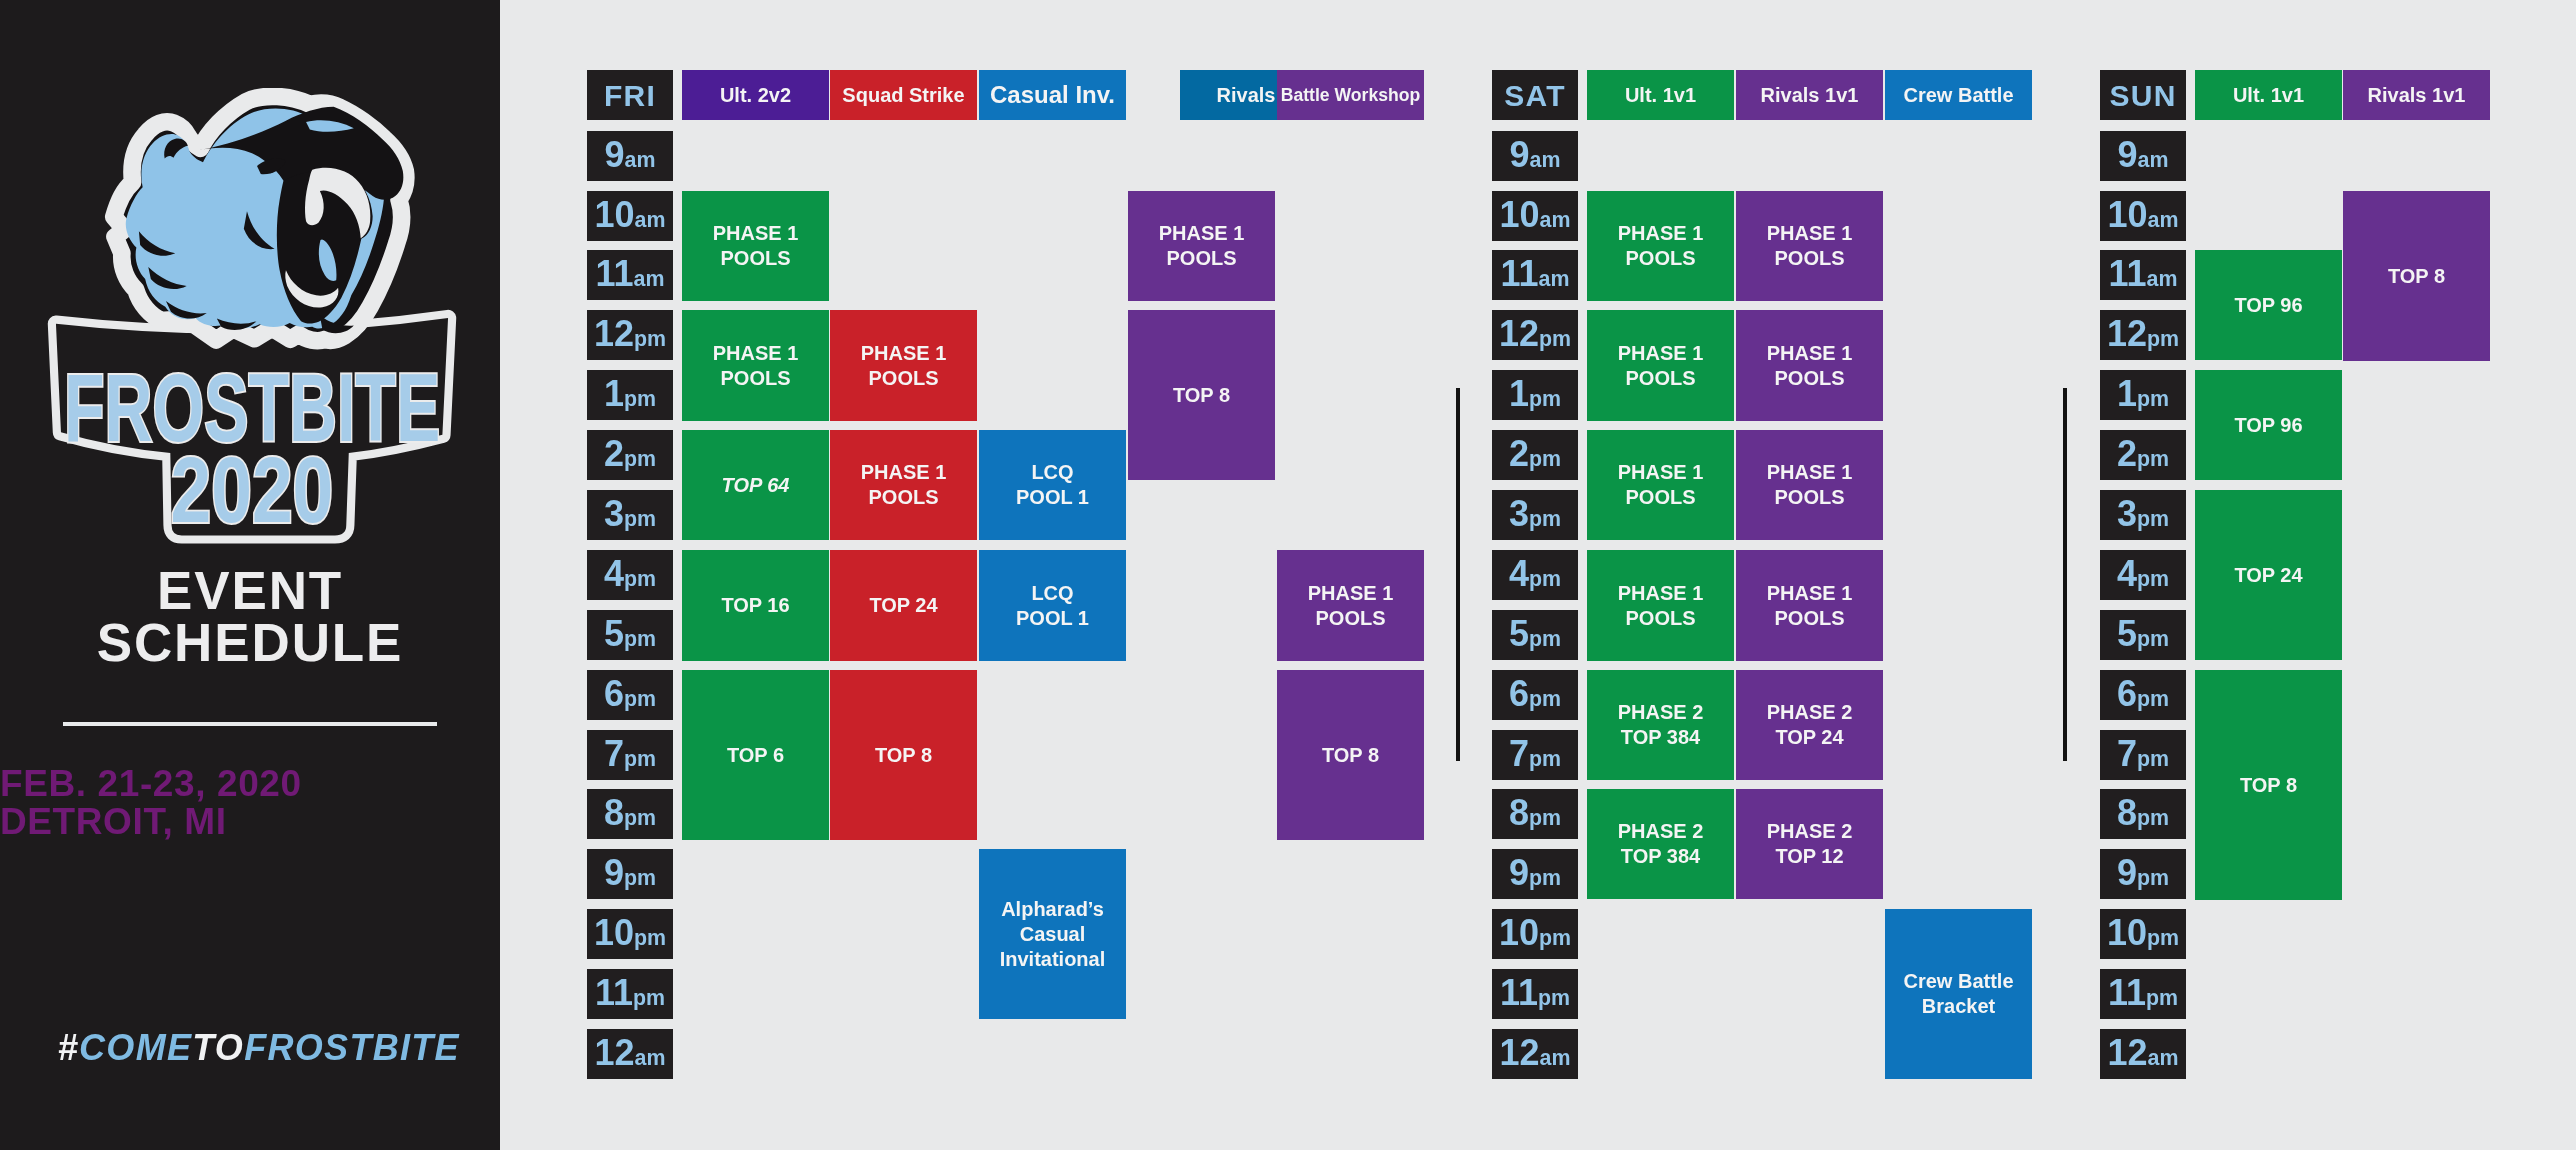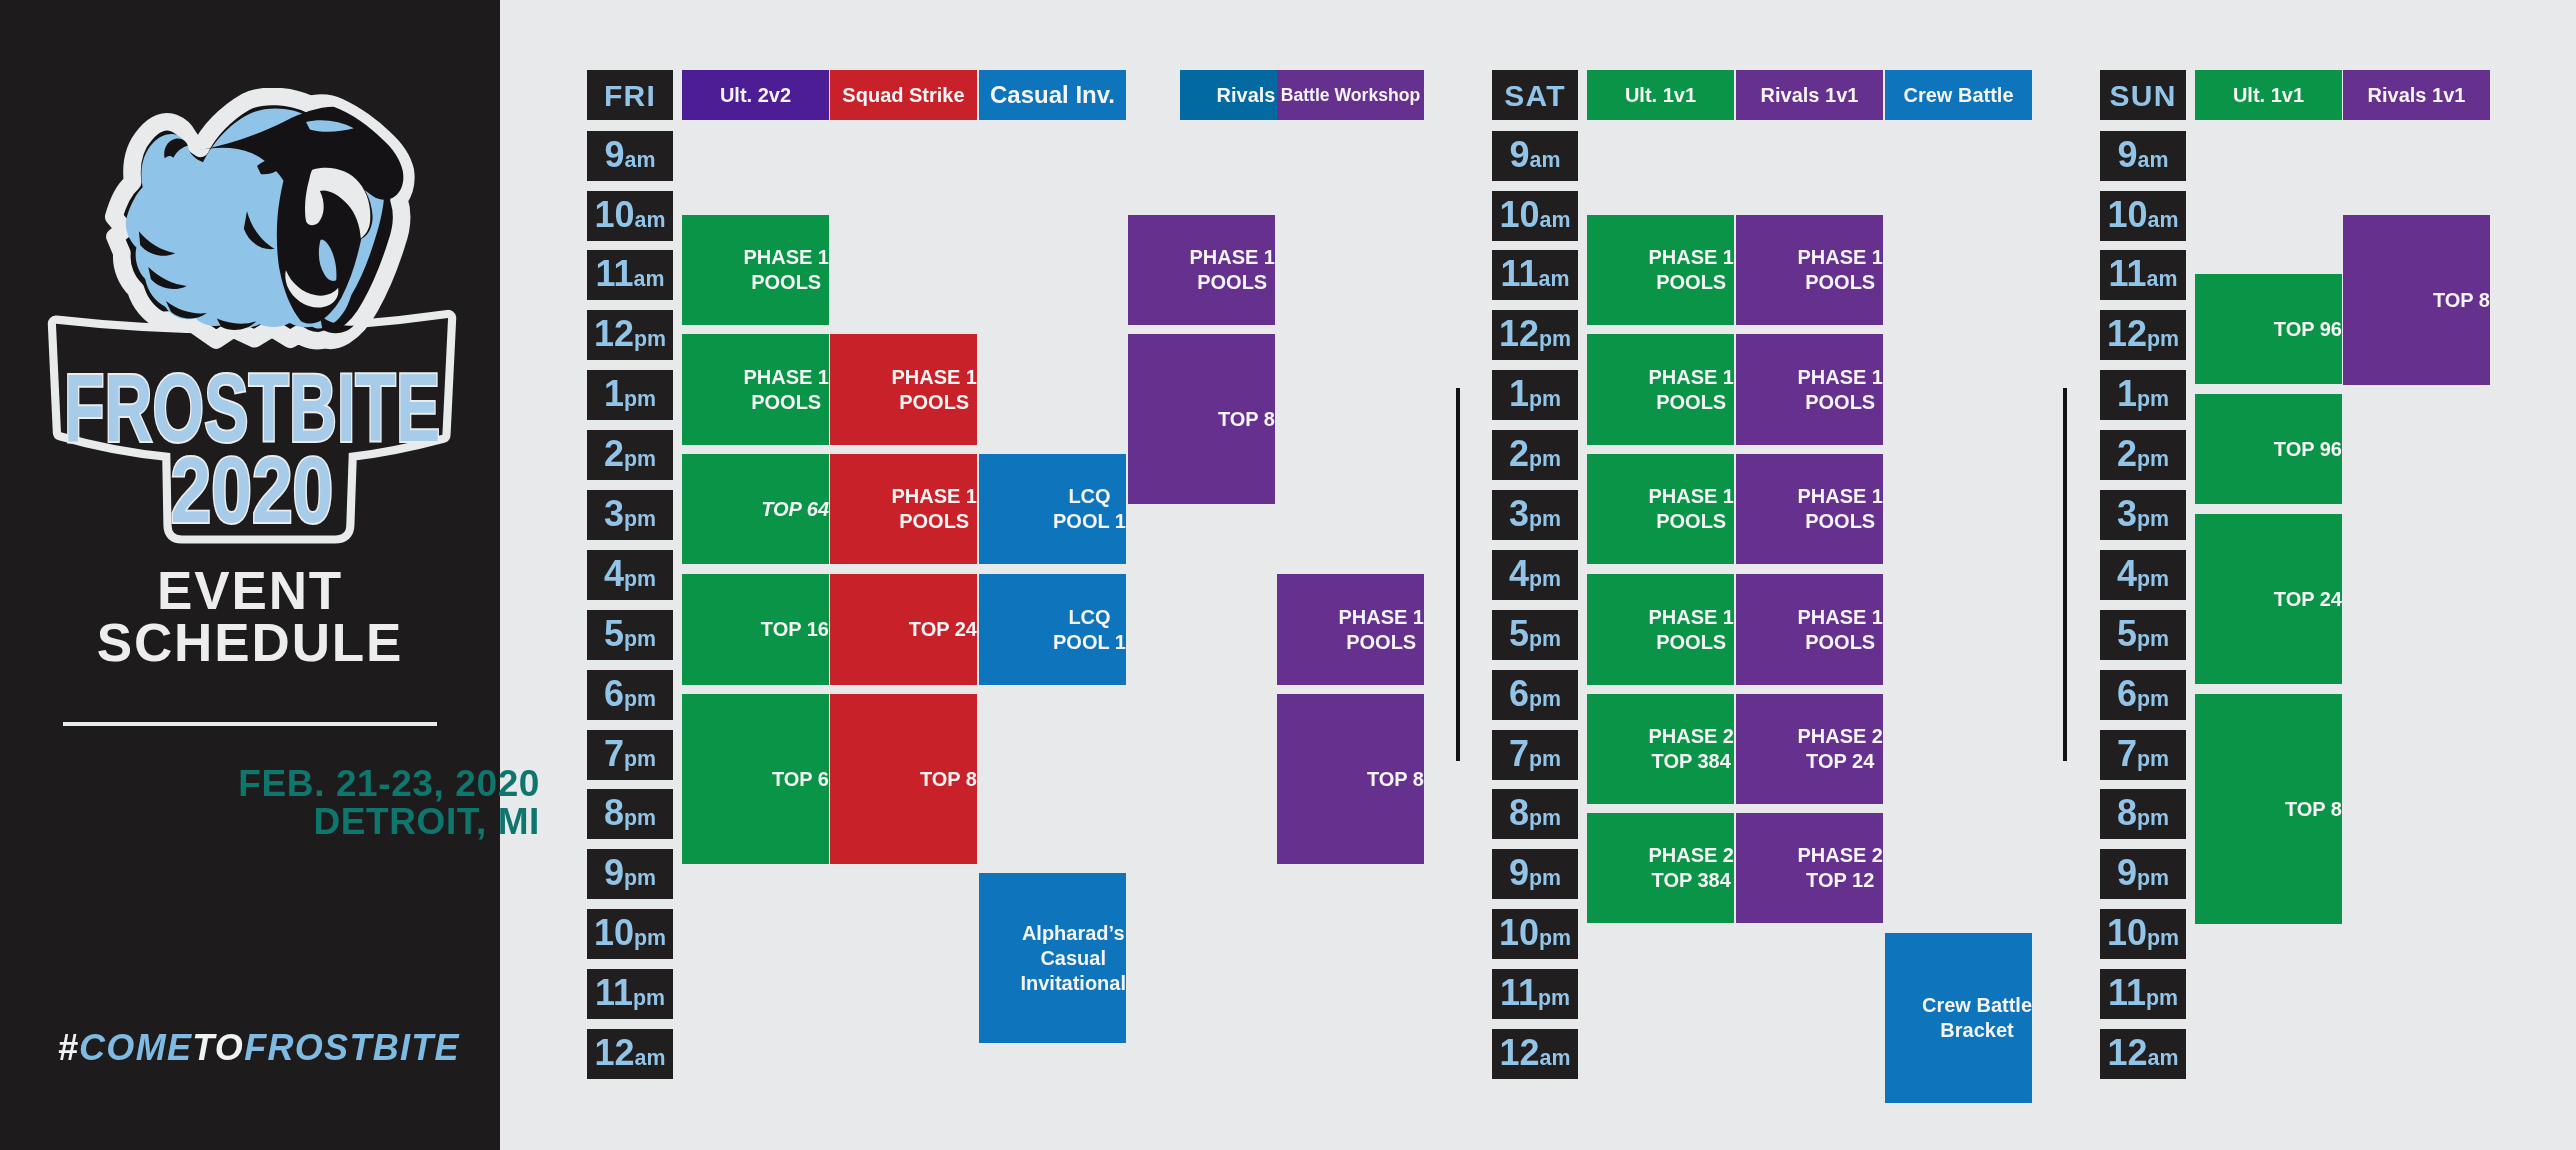--- a/index.html
+++ b/index.html
@@ -3,21 +3,21 @@
 html,body{margin:0;padding:0;}
 body{width:2576px;height:1150px;background:#e8e9ea;font-family:"Liberation Sans",sans-serif;overflow:hidden;position:relative;}
 .ab{position:absolute;}
 .box{position:absolute;background:#211e1f;width:86px;height:50px;}
 .day{color:#92c4e8;font-weight:bold;font-size:30px;text-align:center;letter-spacing:1.3px;}
 .day div{margin-top:8.8px;}
 .tl{position:absolute;left:0;width:100%;text-align:center;top:7px;white-space:nowrap;}
 .tl b{font-weight:bold;font-size:36px;line-height:34px;color:#92c4e8;}
 .tl i{font-style:normal;font-weight:bold;font-size:21.4px;line-height:34px;color:#92c4e8;}
 .hd{position:absolute;width:147px;height:50px;top:70px;color:#f4f4f4;font-weight:bold;display:flex;align-items:center;justify-content:center;white-space:nowrap;}
-.bk{position:absolute;width:147px;color:#f4f4f4;font-weight:bold;font-size:20px;line-height:25px;display:flex;align-items:center;justify-content:flex-end;text-align:center;margin-top:24px;}
+.bk{position:absolute;width:147px;color:#f4f4f4;font-weight:bold;font-size:20px;line-height:25px;display:flex;align-items:center;justify-content:center;text-align:center;}
 .vline{position:absolute;width:4.4px;background:#131313;}
 </style></head><body>
 <div class="ab" style="left:0;top:0;width:500px;height:1150px;background:#1d1b1c;"></div>
 <svg class="ab" style="left:38px;top:88px;" width="428" height="465" viewBox="0 0 680 740">
  <path d="M 28 375 Q 340 410 652 366 L 643 552 Q 560 574 494 581 L 490 696 Q 490 712 472 712 L 228 712 Q 212 712 212 696 L 210 581 Q 118 572 36 548 Z" fill="none" stroke="#e9eaeb" stroke-width="26" stroke-linejoin="round"></path>
  <path d="M 28 375 Q 340 410 652 366 L 643 552 Q 560 574 494 581 L 490 696 Q 490 712 472 712 L 228 712 Q 212 712 212 696 L 210 581 Q 118 572 36 548 Z" fill="#1d1b1c"></path>
  <text x="540" y="562" transform="scale(0.63,1)" text-anchor="middle" font-family="Liberation Sans, sans-serif" font-weight="bold" font-size="154" fill="#a6cce9" stroke="#ececec" stroke-width="6" paint-order="stroke" textLength="950" lengthAdjust="spacingAndGlyphs">FROSTBITE</text>
  <text x="472" y="690" transform="scale(0.72,1)" text-anchor="middle" font-family="Liberation Sans, sans-serif" font-weight="bold" font-size="148" fill="#a6cce9" stroke="#ececec" stroke-width="6" paint-order="stroke" textLength="360" lengthAdjust="spacingAndGlyphs">2020</text>
  <g>
   <path d="M 120 205 C 128 178 136 162 150 150 C 146 116 154 92 170 74 C 184 56 202 50 216 56 C 226 60 234 68 238 76 C 244 86 252 93 258 96 C 270 70 298 40 330 22 C 358 8 402 12 432 26 C 450 22 466 24 480 31 C 504 42 532 62 550 80 C 568 96 580 114 584 132 C 587 152 582 166 574 178 C 581 200 578 226 570 248 C 560 280 546 316 528 348 C 516 370 504 384 488 394 C 476 401 464 403 456 400 C 444 405 426 401 414 392 L 401 400 L 372 382 L 344 399 L 310 383 L 283 401 L 250 378 L 224 368 L 196 370 C 178 362 162 344 155 321 C 141 308 131 286 133 263 L 122 237 L 137 225 Z" fill="#141214" stroke="#e9eaeb" stroke-width="28" stroke-linejoin="round"></path>
@@ -33,21 +33,21 @@
   <path d="M 332 196 C 339 222 355 244 376 256 C 355 259 335 246 327 224 Z" fill="#141214"></path>
   <path d="M 448 362 C 464 374 484 380 502 378 C 490 392 466 394 452 384 Z" fill="#141214"></path>
   <path d="M 436 130 C 464 122 494 130 510 150 C 524 166 530 190 528 212 C 527 224 521 234 513 239 C 512 220 505 199 492 185 C 477 168 458 160 448 164 C 457 182 456 202 446 214 C 438 221 429 219 426 212 C 423 196 424 170 431 146 C 432 140 434 133 436 130 Z" fill="#e9eaeb"></path>
   <path d="M 449 242 C 444 262 446 282 456 298 C 461 306 468 309 474 306 C 476 286 471 263 461 249 C 457 243 452 239 449 242 Z" fill="#8fc3e8"></path>
   <path d="M 394 290 C 402 310 420 326 442 330 C 458 332 470 327 477 318 C 480 333 470 346 452 349 C 429 352 406 338 396 315 C 393 306 392 297 394 290 Z" fill="#e9eaeb"></path>
   <path d="M 426 54 C 450 48 480 52 502 64 C 480 70 452 72 432 66 Z" fill="#8fc3e8"></path>
  </g>
 </svg>
 <div class="ab" style="left:0;top:565px;width:500px;text-align:center;color:#ededee;font-weight:bold;font-size:53px;line-height:52px;letter-spacing:1.9px;">EVENT<br>SCHEDULE</div>
 <div class="ab" style="left:63px;top:722px;width:374px;height:3.8px;background:#e9eaeb;"></div>
-<div class="ab" style="left:0;top:765px;width:540px;text-align:right;color:#0f766e;font-weight:bold;font-size:37px;line-height:38px;letter-spacing:0.6px;">FEB. 21-23, 2020<br>DETROIT, MI</div>
+<div class="ab" style="left:0;top:765px;width:540px;text-align:left;color:#701a75;font-weight:bold;font-size:37px;line-height:38px;letter-spacing:0.6px;">FEB. 21-23, 2020<br>DETROIT, MI</div>
 <div class="ab" style="left:8.8px;top:1030px;width:500px;text-align:center;font-weight:bold;font-size:36px;line-height:36px;letter-spacing:1.3px;white-space:nowrap;font-style:italic;"><span style="color:#f1f2f3">#</span><span style="color:#7fbae2">COME</span><span style="color:#f1f2f3">TO</span><span style="color:#7fbae2">FROSTBITE</span></div>
 <div class="box day" style="left:587px;top:70px;">
     <div>FRI</div>
   </div>
 <div class="box" style="left:587px;top:131px;">
     <div class="tl"><b>9</b><i>am</i></div>
   </div>
 <div class="box" style="left:587px;top:191px;">
     <div class="tl"><b>10</b><i>am</i></div>
   </div>

